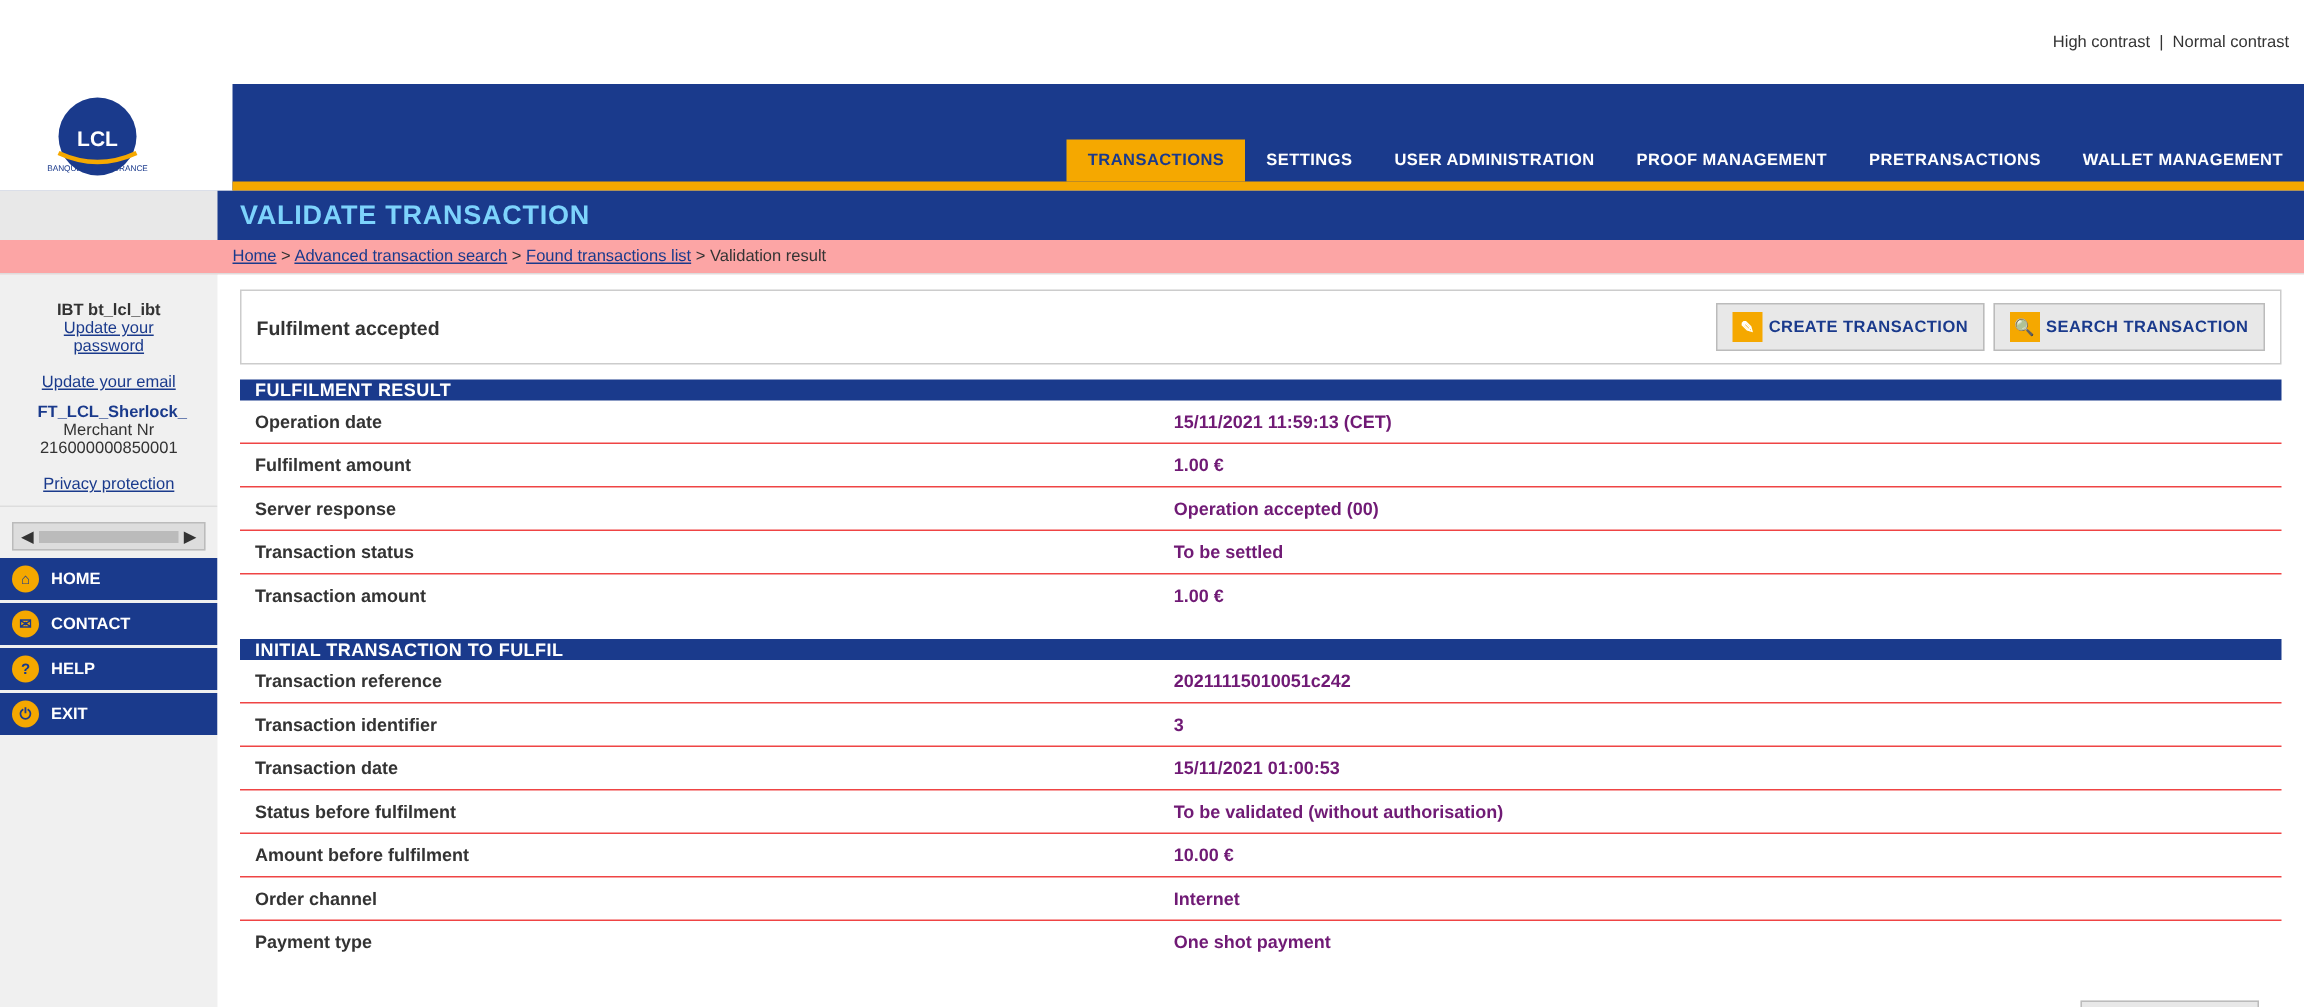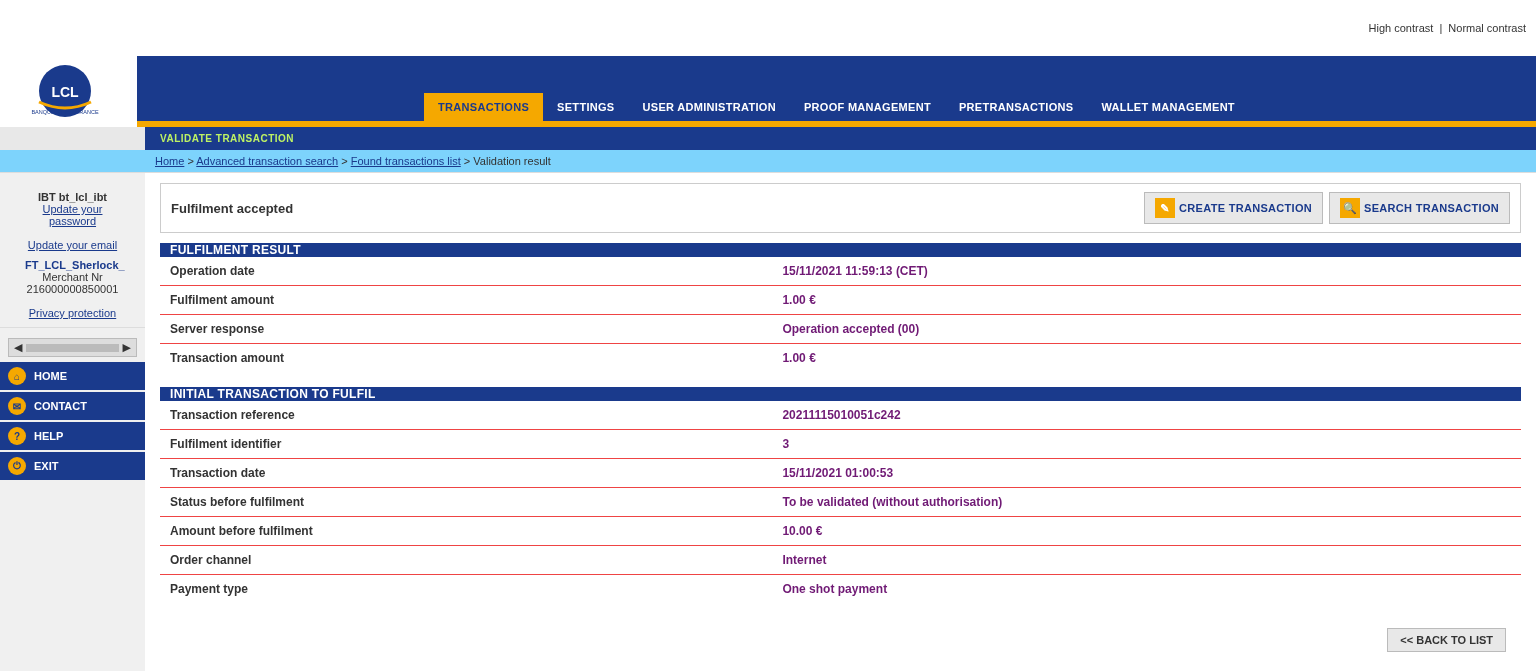--- a/index.html
+++ b/index.html
@@ -20,33 +20,33 @@
     .header {
       display: flex;
       align-items: stretch;
       background: #1a3a8c;
     }
     .logo-area {
       background: #fff;
       padding: 8px 15px;
       display: flex;
       align-items: center;
-      width: 137px;
+      width: 155px;
       min-height: 70px;
     }
     .nav-area {
       flex: 1;
       display: flex;
       flex-direction: column;
       justify-content: flex-end;
     }
     .nav-tabs {
       display: flex;
       align-items: flex-end;
-      justify-content: center;
+      justify-content: flex-end;
       padding-bottom: 0;
     }
     .nav-tab {
       padding: 8px 14px;
       color: #fff;
       font-size: 11px;
       font-weight: bold;
       cursor: pointer;
       text-transform: uppercase;
       border: none;
@@ -58,35 +58,35 @@
       color: #1a3a8c;
     }
     .nav-bottom-bar {
       height: 6px;
       background: #f5a800;
     }
 
     
     .page-title-bar {
       background: #1a3a8c;
-      color: #bef264;
+      color: #7dd3fc;
       padding: 6px 15px;
-      font-size: 10px;
+      font-size: 18px;
       font-weight: bold;
       letter-spacing: 0.5px;
       margin-left: 0;
     }
     .page-title-bar-wrapper {
       background: #e8e8e8;
       padding-left: 145px;
     }
 
     
     .breadcrumb-wrapper {
-      background: #7dd3fc;
+      background: #fca5a5;
       padding: 5px 10px 5px 155px;
       font-size: 11px;
       border-bottom: 1px solid #ddd;
     }
     .breadcrumb-wrapper a { color: #1a3a8c; text-decoration: underline; }
     .breadcrumb-wrapper span { color: #333; }
 
     
     .main-layout {
       display: flex;
@@ -380,35 +380,39 @@
       </tr>
       <tr>
         <td>Fulfilment amount</td>
         <td>1.00  €</td>
       </tr>
       <tr>
         <td>Server response</td>
         <td>Operation accepted (00)</td>
       </tr>
       <tr>
+        <td>Transaction status</td>
+        <td>To be settled</td>
+      </tr>
+      <tr>
         <td>Transaction amount</td>
         <td>1.00  €</td>
       </tr>
     </tbody>
       </table>
 
     <div class="section-header">INITIAL TRANSACTION TO FULFIL</div>
     <table class="data-table">
       <tbody>
           <tr>
         <td>Transaction reference</td>
         <td class="orange">20211115010051c242</td>
       </tr>
       <tr>
-        <td>Fulfilment identifier</td>
+        <td>Transaction identifier</td>
         <td>3</td>
       </tr>
       <tr>
         <td>Transaction date</td>
         <td class="orange">15/11/2021 01:00:53</td>
       </tr>
       <tr>
         <td>Status before fulfilment</td>
         <td>To be validated (without authorisation)</td>
       </tr>

